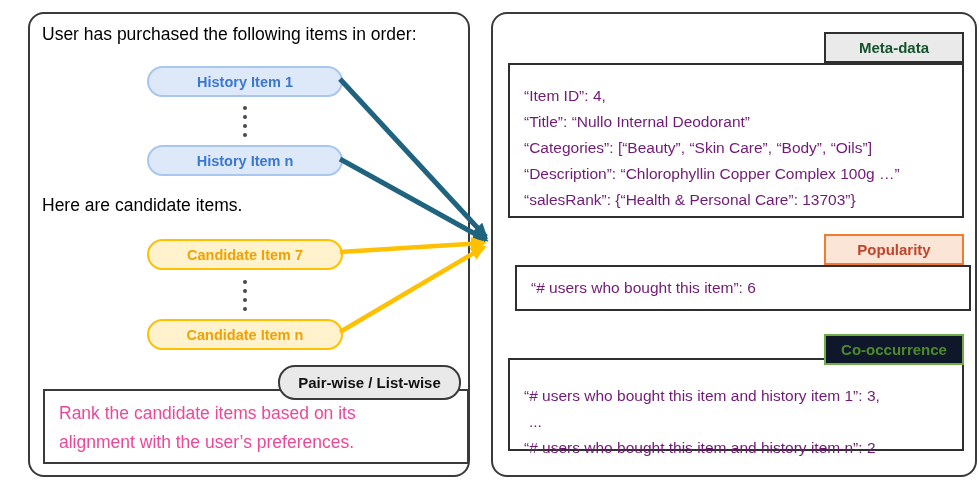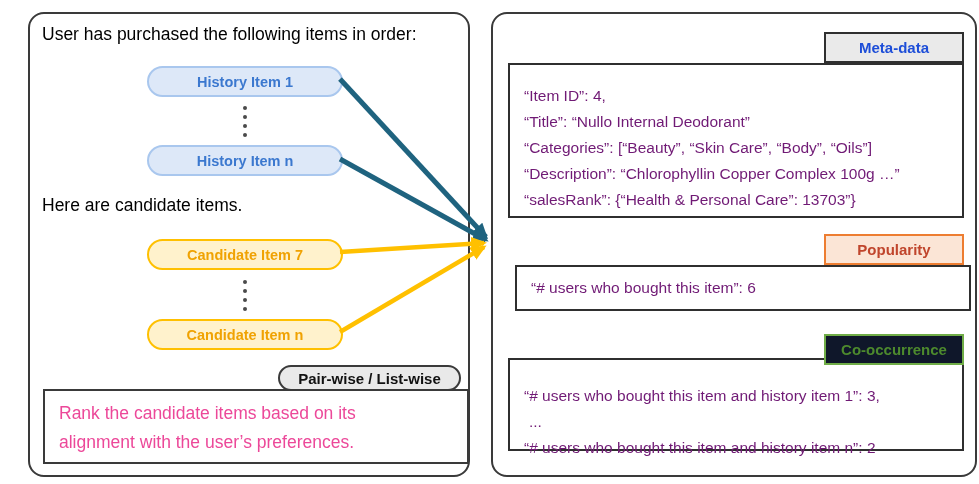--- a/index.html
+++ b/index.html
@@ -14,34 +14,34 @@
 
   .pill{position:absolute;left:117px;width:196px;height:31px;border-radius:16px;
         display:flex;align-items:center;justify-content:center;
         font-size:14.5px;font-weight:bold;white-space:nowrap;}
   .pill.history{background:#dde8f8;border:2px solid #a9c7ee;color:#3b78cf;}
   .pill.candidate{background:#fff2cc;border:2px solid #ffc000;color:#f0a202;}
 
   .vdots{position:absolute;left:211px;display:flex;flex-direction:column;gap:5px;align-items:center;width:8px;}
   .vdots span{width:4px;height:4px;border-radius:50%;background:#4a4a4a;}
 
-  .method-pill{position:absolute;left:248px;top:351px;width:183px;height:26px;
+  .method-pill{position:absolute;left:248px;top:351px;width:183px;height:35px;
         background:#e9e9e9;border:2px solid #3a3a3a;border-radius:17px;z-index:2;
         display:flex;align-items:center;justify-content:center;
         font-size:15px;font-weight:bold;color:#111;white-space:nowrap;}
 
   .instruction-box{position:absolute;left:13px;top:375px;width:426px;height:75px;
         background:#ffffff;border:2px solid #3a3a3a;z-index:1;
         padding:8px 0 0 14px;font-size:17.5px;line-height:29px;color:#ec4899;}
   .instruction-box div{white-space:nowrap;}
 
   .section-label{position:absolute;left:331px;width:140px;height:31px;z-index:2;
         display:flex;align-items:center;justify-content:center;
         font-size:15px;font-weight:bold;border:2px solid #2f2f2f;}
-  .label-meta{top:18px;background:#eaeaea;color:#1d4ed8;}
+  .label-meta{top:18px;background:#eaeaea;color:#14532d;}
   .label-popularity{top:220px;background:#fbe5d6;border-color:#ed7d31;color:#c0452c;}
   .label-cooccurrence{top:320px;background:#0f172a;border-color:#70ad47;color:#4d8a2d;}
 
   .section-box{position:absolute;left:15px;width:456px;background:#ffffff;
         border:2px solid #2f2f2f;z-index:1;color:#701a75;font-size:15.5px;line-height:26px;}
   .box-meta{top:49px;height:155px;padding:18px 8px 0 14px;}
   .box-popularity{top:251px;height:46px;display:flex;align-items:center;padding-left:14px;margin-left:7px;}
   .box-cooccurrence{top:344px;height:93px;padding:23px 8px 0 14px;}
   .section-box div{white-space:nowrap;}
   .indent-sm{margin-left:5px;}

